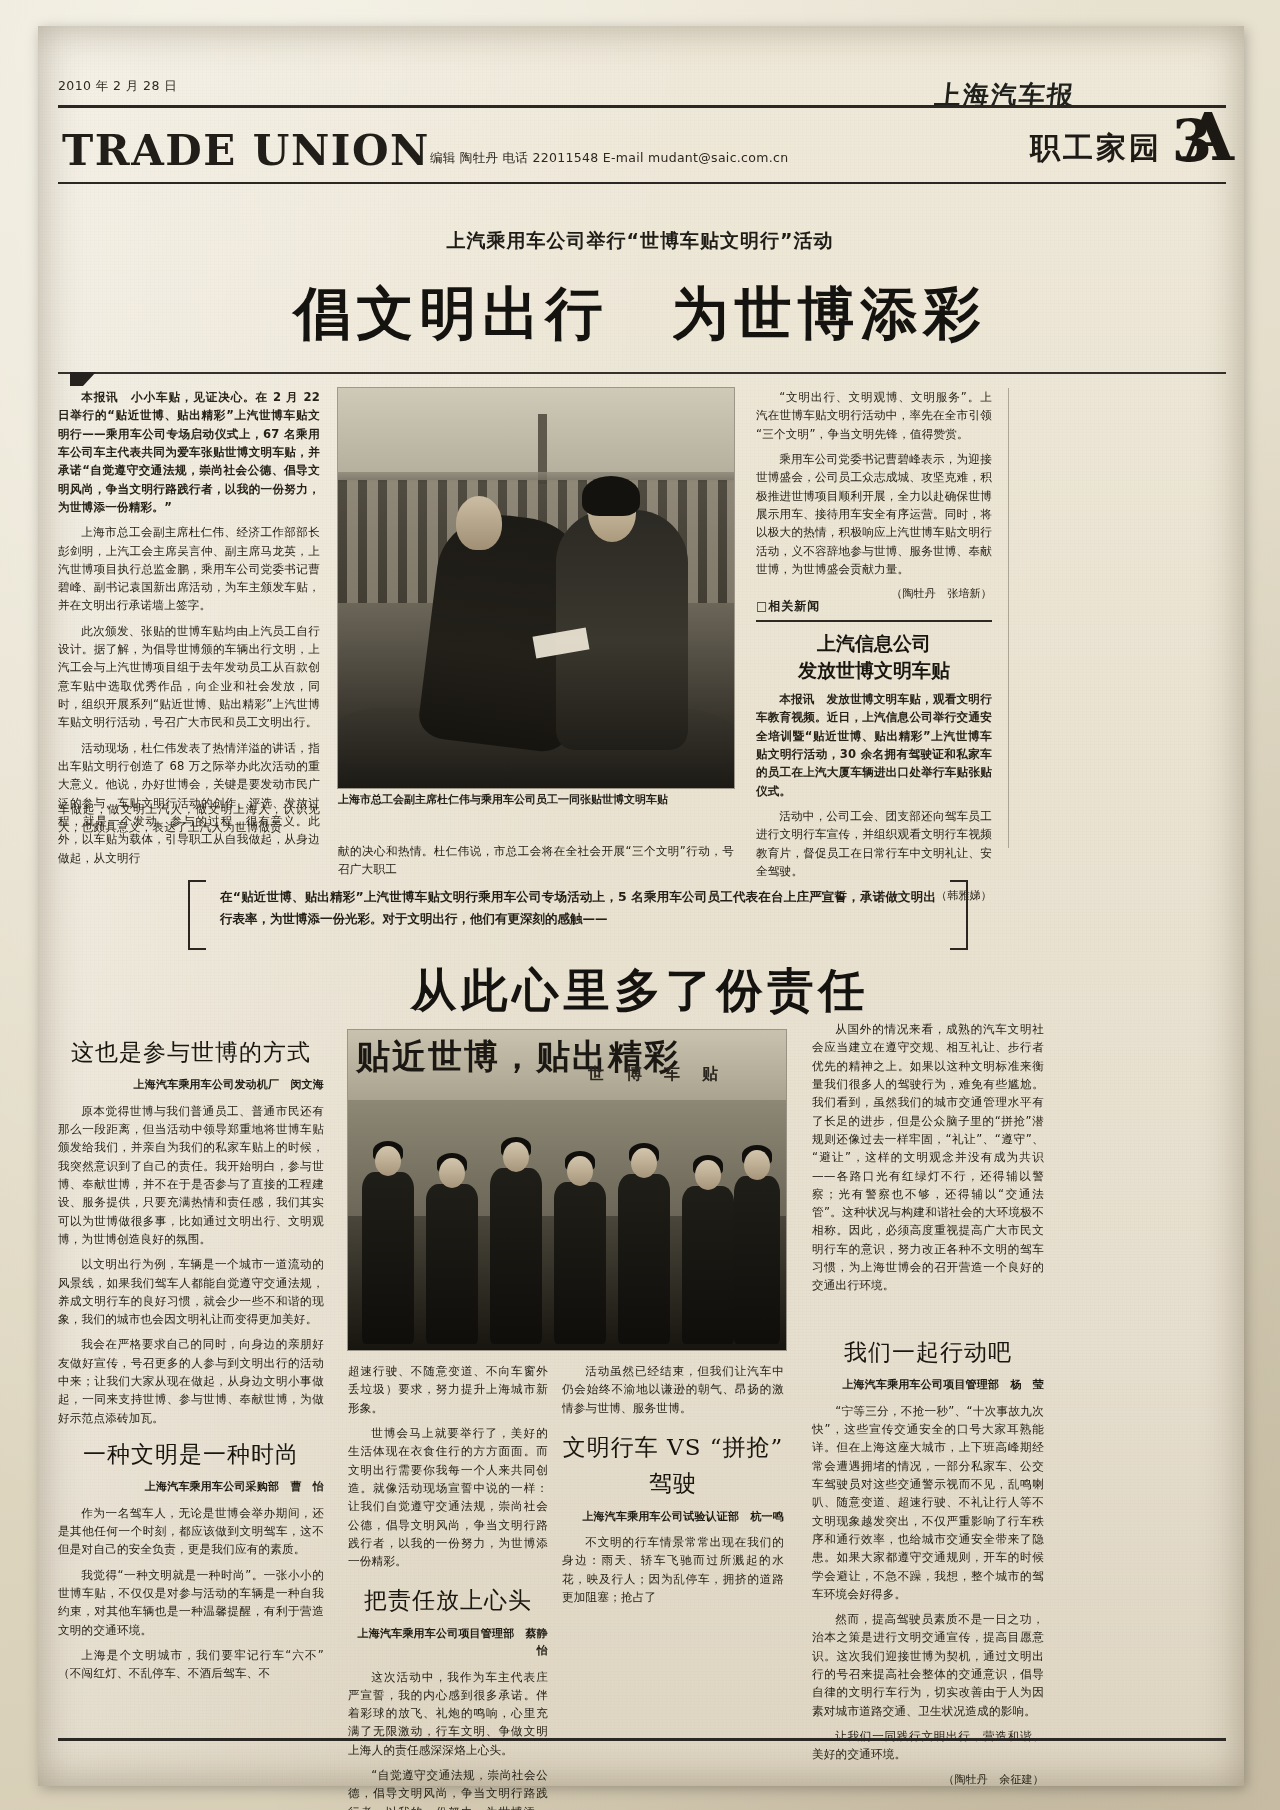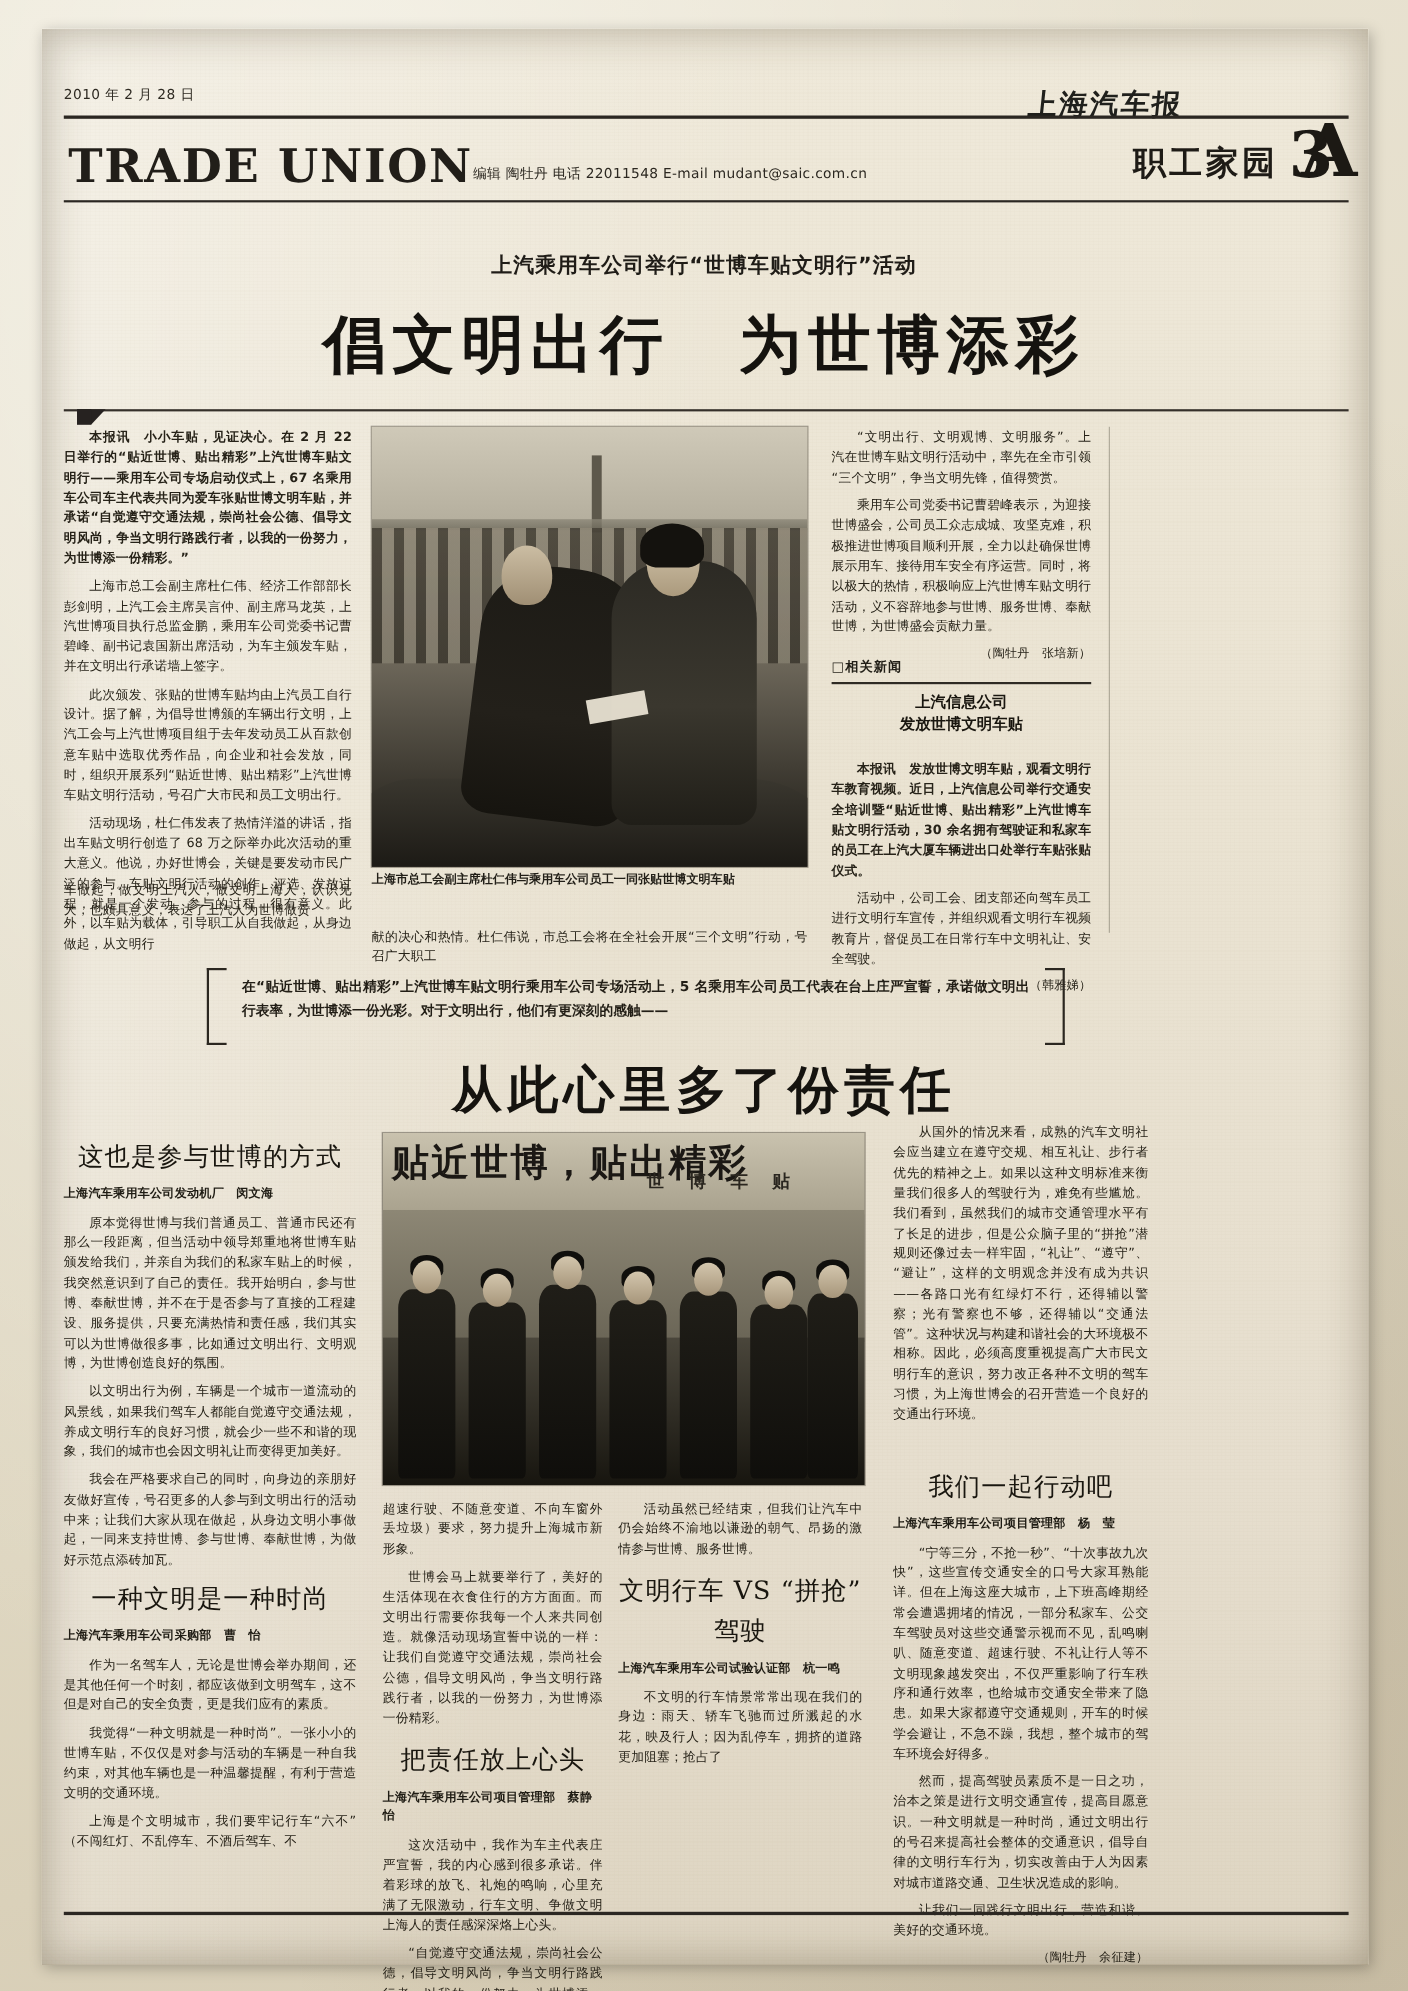--- a/index.html
+++ b/index.html
@@ -99,21 +99,21 @@
   }
   .col p { margin:0 0 7px 0; text-indent:2em; }
   .lead { font-weight:bold; }
   .sig { text-align:right; text-indent:0; font-size:11px; }
   .subhead {
     font-weight:normal; font-size:23px; color:#19160f; text-align:center;
     letter-spacing:1px; text-indent:0; margin:4px 0 6px;
     font-family:"DejaVu Serif", serif;
   }
   .byline {
-    font-weight:bold; font-size:11px; color:#1f1c14; text-align:left;
+    font-weight:bold; font-size:11px; color:#1f1c14; text-align:right;
     text-indent:0; margin:0 0 8px;
   }
   
   #photo1 {
     position:absolute; left:338px; top:388px; width:396px; height:400px;
     background:linear-gradient(180deg,#b9b2a0,#8d8778 40%,#6f6a5d 100%);
     overflow:hidden; box-shadow:0 0 0 1px rgba(40,35,25,.4);
   }
   #photo1cap {
     position:absolute; left:338px; top:792px; width:396px;
@@ -292,21 +292,21 @@
   </div>
 
   <div class="col" style="left:756px; top:388px; width:236px;">
     <p>“文明出行、文明观博、文明服务”。上汽在世博车贴文明行活动中，率先在全市引领“三个文明”，争当文明先锋，值得赞赏。</p>
     <p>乘用车公司党委书记曹碧峰表示，为迎接世博盛会，公司员工众志成城、攻坚克难，积极推进世博项目顺利开展，全力以赴确保世博展示用车、接待用车安全有序运营。同时，将以极大的热情，积极响应上汽世博车贴文明行活动，义不容辞地参与世博、服务世博、奉献世博，为世博盛会贡献力量。</p>
     <p class="sig">（陶牡丹　张培新）</p>
   </div>
 
   <div class="boxlabel" style="left:756px; top:598px;">□相关新闻</div>
   <div class="minirule" style="left:756px; top:620px; width:236px;"></div>
-  <div style="position:absolute; left:756px; top:630px; width:236px; text-align:center; font-size:14px; font-weight:bold; color:#19160f; line-height:1.4; white-space:pre-line; font-family:'DejaVu Serif', serif;">上汽信息公司
+  <div style="position:absolute; left:756px; top:630px; width:236px; text-align:center; font-size:19px; font-weight:bold; color:#19160f; line-height:1.4; white-space:pre-line; font-family:'DejaVu Serif', serif;">上汽信息公司
 发放世博文明车贴</div>
   <div class="col" style="left:756px; top:690px; width:236px;">
     <p class="lead">本报讯　发放世博文明车贴，观看文明行车教育视频。近日，上汽信息公司举行交通安全培训暨“贴近世博、贴出精彩”上汽世博车贴文明行活动，30 余名拥有驾驶证和私家车的员工在上汽大厦车辆进出口处举行车贴张贴仪式。</p>
     <p>活动中，公司工会、团支部还向驾车员工进行文明行车宣传，并组织观看文明行车视频教育片，督促员工在日常行车中文明礼让、安全驾驶。</p>
     <p class="sig">（韩雅娣）</p>
   </div>
 
   <div class="minirule" style="left:1008px; top:388px; width:1px; height:460px; background:#6c6557; opacity:.5;"></div>
 
   <div id="quotebox">
@@ -384,19 +384,19 @@
     <p>不文明的行车情景常常出现在我们的身边：雨天、轿车飞驰而过所溅起的水花，映及行人；因为乱停车，拥挤的道路更加阻塞；抢占了</p>
   </div>
 
   <div class="col" style="left:812px; top:1020px; width:232px;">
     <p>从国外的情况来看，成熟的汽车文明社会应当建立在遵守交规、相互礼让、步行者优先的精神之上。如果以这种文明标准来衡量我们很多人的驾驶行为，难免有些尴尬。我们看到，虽然我们的城市交通管理水平有了长足的进步，但是公众脑子里的“拼抢”潜规则还像过去一样牢固，“礼让”、“遵守”、“避让”，这样的文明观念并没有成为共识——各路口光有红绿灯不行，还得辅以警察；光有警察也不够，还得辅以“交通法管”。这种状况与构建和谐社会的大环境极不相称。因此，必须高度重视提高广大市民文明行车的意识，努力改正各种不文明的驾车习惯，为上海世博会的召开营造一个良好的交通出行环境。</p>
   </div>
   <div class="col" style="left:812px; top:1330px; width:232px;">
     <div class="subhead">我们一起行动吧</div>
     <div class="byline">上海汽车乘用车公司项目管理部　杨　莹</div>
     <p>“宁等三分，不抢一秒”、“十次事故九次快”，这些宣传交通安全的口号大家耳熟能详。但在上海这座大城市，上下班高峰期经常会遭遇拥堵的情况，一部分私家车、公交车驾驶员对这些交通警示视而不见，乱鸣喇叭、随意变道、超速行驶、不礼让行人等不文明现象越发突出，不仅严重影响了行车秩序和通行效率，也给城市交通安全带来了隐患。如果大家都遵守交通规则，开车的时候学会避让，不急不躁，我想，整个城市的驾车环境会好得多。</p>
-    <p>然而，提高驾驶员素质不是一日之功，治本之策是进行文明交通宣传，提高目愿意识。一种文明就是一种时尚，通过文明出行的号召来提高社会整体的交通意识，倡导自律的文明行车行为，切实改善由于人为因素对城市道路交通、卫生状况造成的影响。</p>
+    <p>然而，提高驾驶员素质不是一日之功，治本之策是进行文明交通宣传，提高目愿意识。这次我们迎接世博为契机，通过文明出行的号召来提高社会整体的交通意识，倡导自律的文明行车行为，切实改善由于人为因素对城市道路交通、卫生状况造成的影响。</p>
     <p>让我们一同践行文明出行，营造和谐、美好的交通环境。</p>
     <p class="sig">（陶牡丹　余征建）</p>
   </div>
 
   <div id="bottomrule"></div>
 </div>
 
 </body></html>

